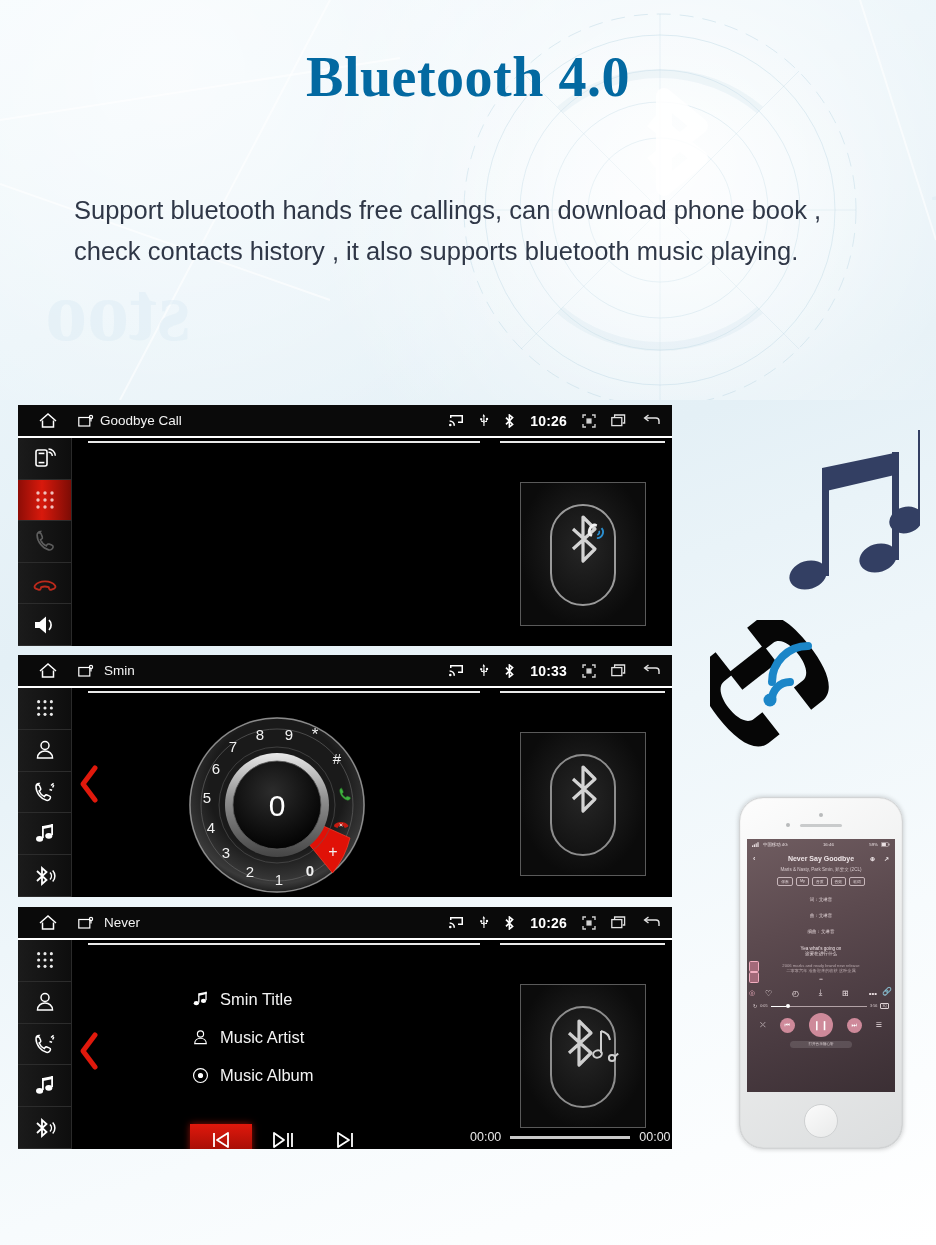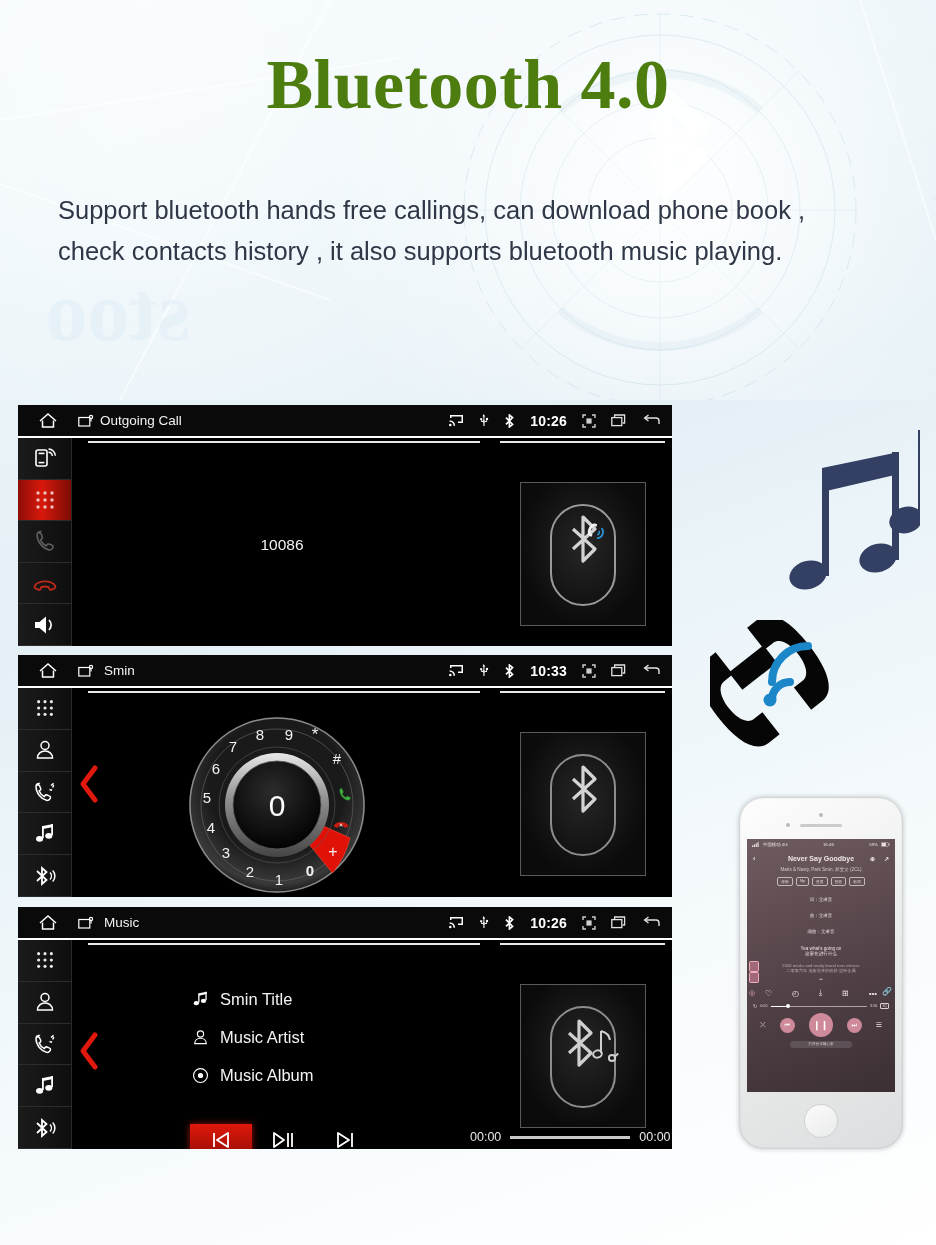--- a/index.html
+++ b/index.html
@@ -25,26 +25,26 @@
       radial-gradient(circle at 72% 42%, rgba(255,255,255,0.85) 0%, rgba(255,255,255,0.0) 52%),
       radial-gradient(circle at 18% 18%, rgba(255,255,255,0.6) 0%, rgba(255,255,255,0.0) 55%);
   }
   .bg-svg { position: absolute; left: 0; top: 0; }
 
   
   #title {
     position: absolute; left: 0; top: 45px; width: 936px;
     text-align: center;
     font-family: "Liberation Serif", serif;
-    font-size: 70px; font-weight: bold;
-    color: #4d7c0f;
+    font-size: 56px; font-weight: bold;
+    color: #0369a1;
     letter-spacing: 0.5px;
   }
   #subtitle {
-    position: absolute; left: 58px; top: 190px; width: 800px;
+    position: absolute; left: 74px; top: 190px; width: 800px;
     font-family: "Liberation Sans", sans-serif;
     font-size: 25.5px;
     line-height: 41px;
     color: #2f3747;
     font-weight: 500;
   }
 
   
   .unit {
     position: absolute;
@@ -305,21 +305,21 @@
         <path d="M2 9 L10 2 L18 9"></path>
           <path d="M4.5 8.5 V15 H15.5 V8.5"></path>
       </svg>
     </div>
     <div class="sb-apptitle">
       <svg width="17" height="14" viewBox="0 0 17 14" fill="none" stroke="#fff" stroke-width="1.2">
         <rect x="0.8" y="3.5" width="11" height="8.5"></rect>
         <circle cx="13" cy="3" r="1.6"></circle>
           <path d="M13 4.6 v3"></path>
       </svg>
-      <span>Outgoing Call</span>
+      <span>Goodbye Call</span>
     </div>
     <div class="sb-right">
       <svg width="15" height="13" viewBox="0 0 15 13" fill="#fff">
         <path d="M1 1 h13 v8 h-5 l0 -1.5 h3.5 v-5 h-10 v1.5 h-1.5z"></path>
         <path d="M0.6 6.2 a5.5 5.5 0 0 1 5.5 5.5 h-1.6 a3.9 3.9 0 0 0 -3.9 -3.9z"></path>
         <circle cx="1.3" cy="11" r="1.3"></circle>
       </svg>
       <svg width="10" height="13" viewBox="0 0 10 13" fill="#fff">
         <path d="M4.5 0 L6.3 2.6 H5.4 V9 h-1 V2.6 H3.6z"></path>
         <rect x="4.4" y="6" width="1.1" height="6"></rect>
@@ -388,21 +388,20 @@
           <path d="M2 8 h4.5 L13 2.5 v17 L6.5 14 H2z"></path>
           <path d="M16 6 a7 7 0 0 1 0 10" fill="none" stroke="#fff" stroke-width="1.7"></path>
         </svg>
       </div>
     </div>
 
     <div class="content">
       <div class="hairline" style="left:16px; width:392px;"></div>
       <div class="hairline" style="left:428px; width:165px;"></div>
 
-      <div class="call-num">10086</div>
 
       <div class="bt-panel" style="left:448px; width:124px; top:44px; height:142px;">
         <svg width="124" height="142" viewBox="0 0 124 142">
           <rect x="30" y="22" width="64" height="100" rx="32" fill="none" stroke="#9a9a9a" stroke-width="2"></rect>
           <path d="M52 46 L74 66 L62 78 V34 L74 46 L52 66" fill="none" stroke="#d4d4d4" stroke-width="3.2" stroke-linejoin="round"></path>
           <g transform="translate(73,40) rotate(25)">
             <path d="M2 0 c-2.6 0 -4.6 2.8 -4.6 6.8 s2 6.8 4.6 6.8 h1.6 v-2.6 h-1.3 c-1.2 0 -2.1 -1.9 -2.1 -4.2 s0.9 -4.2 2.1 -4.2 h1.3 V0z" fill="#f0f0f0"></path>
             <path d="M9 1.5 a6 6 0 0 1 0 11" fill="none" stroke="#2b8fd0" stroke-width="1.9"></path>
             <path d="M8 5 a3 3 0 0 1 0 4.4" fill="none" stroke="#2b8fd0" stroke-width="1.7"></path>
           </g>
@@ -596,21 +595,21 @@
         <path d="M2 9 L10 2 L18 9"></path>
           <path d="M4.5 8.5 V15 H15.5 V8.5"></path>
       </svg>
     </div>
     <div class="sb-apptitle">
       <svg width="17" height="14" viewBox="0 0 17 14" fill="none" stroke="#fff" stroke-width="1.2">
         <rect x="0.8" y="3.5" width="11" height="8.5"></rect>
         <circle cx="13" cy="3" r="1.6"></circle>
           <path d="M13 4.6 v3"></path>
       </svg>
-      <span style="margin-left:4px">Music</span>
+      <span style="margin-left:4px">Never</span>
     </div>
     <div class="sb-right">
       <svg width="15" height="13" viewBox="0 0 15 13" fill="#fff">
         <path d="M1 1 h13 v8 h-5 l0 -1.5 h3.5 v-5 h-10 v1.5 h-1.5z"></path>
         <path d="M0.6 6.2 a5.5 5.5 0 0 1 5.5 5.5 h-1.6 a3.9 3.9 0 0 0 -3.9 -3.9z"></path>
         <circle cx="1.3" cy="11" r="1.3"></circle>
       </svg>
       <svg width="10" height="13" viewBox="0 0 10 13" fill="#fff">
         <path d="M4.5 0 L6.3 2.6 H5.4 V9 h-1 V2.6 H3.6z"></path>
         <rect x="4.4" y="6" width="1.1" height="6"></rect>

